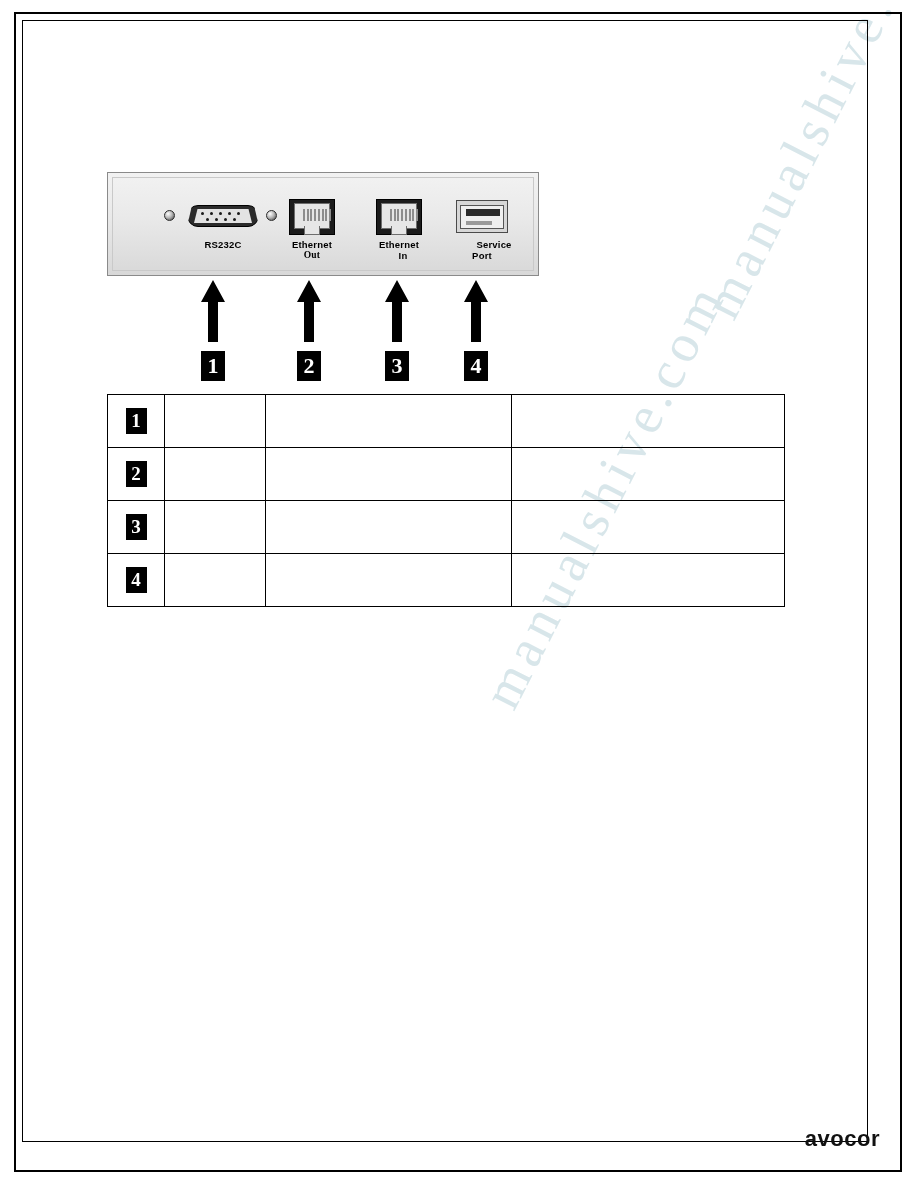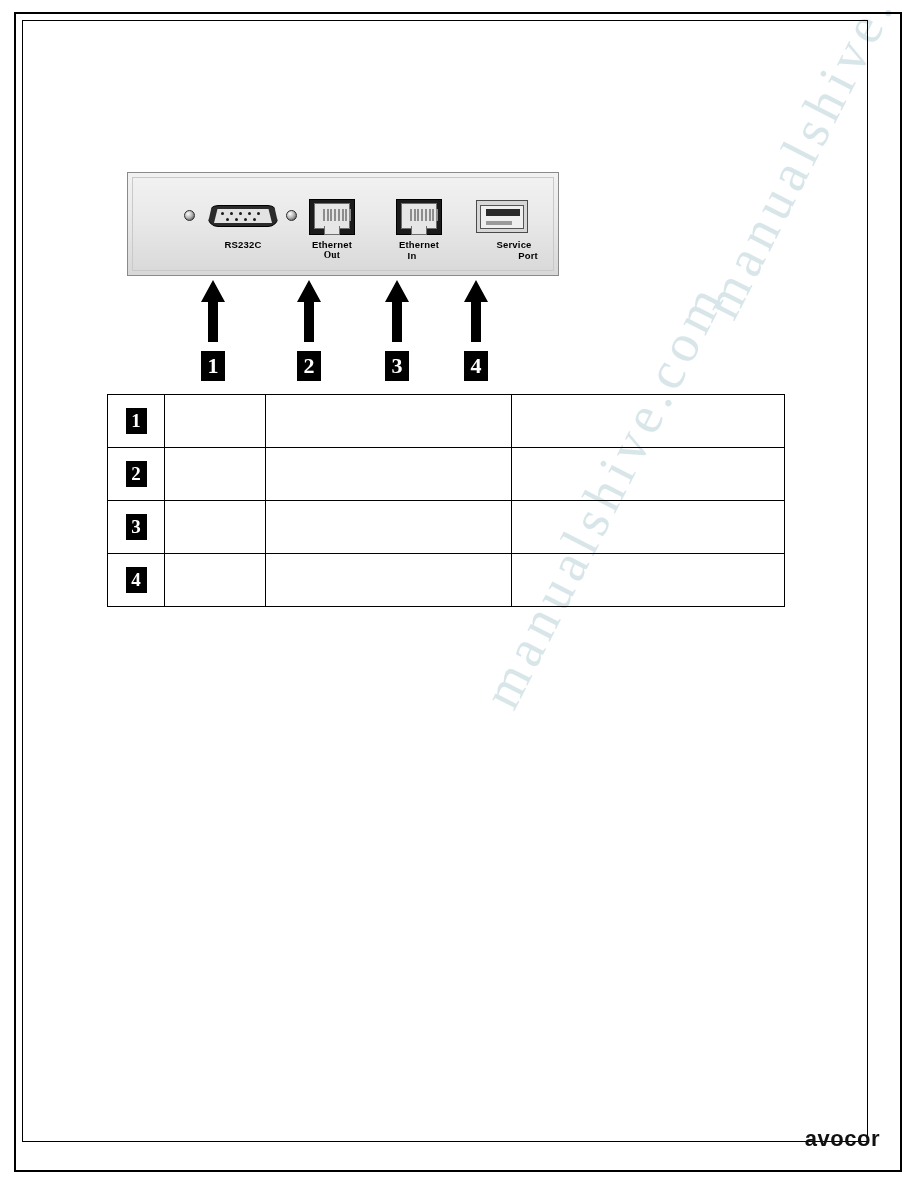--- a/index.html
+++ b/index.html
@@ -60,21 +60,20 @@
   
   .panel {
     position: absolute;
     left: 107px;
     top: 172px;
     width: 432px;
     height: 104px;
     background: linear-gradient(180deg, #f2f2f2 0%, #e9e9e9 45%, #d8d8d8 100%);
     border: 1px solid #8a8a8a;
     box-sizing: border-box;
-    margin-left: 20px;
   }
   .panel-inner-line {
     position: absolute;
     left: 4px; top: 4px; right: 4px; bottom: 4px;
     border: 1px solid #c9c9c9;
     pointer-events: none;
   }
 
   
   .screw {
@@ -325,30 +324,30 @@
           <i></i>
           <i></i>
           <i></i>
           <i></i>
           <i></i>
         </div>
     </div>
     <div class="rj45-notch"></div>
   </div>
   <div class="port-label" style="left:255px; top:66px; width:72px;">Ethernet</div>
-  <div class="port-label" style="left:248px; top:77px; width:72px;">In</div>
+  <div class="port-label" style="left:259px; top:77px; width:72px;">In</div>
 
   <div class="usb">
     <div class="usb-inner">
       <div class="usb-bar"></div>
       <div class="usb-bar2"></div>
     </div>
   </div>
   <div class="port-label" style="left:350px; top:66px; width:72px;">Service</div>
-  <div class="port-label" style="left:338px; top:77px; width:72px;text-align:right;">Port</div>
+  <div class="port-label" style="left:338px; top:77px; width:72px;">Port</div>
 </div>
 
 <div class="arrow" style="left:200px; top:280px; height:62px;">
   <svg width="26" height="62" viewBox="0 0 26 62">
       <polygon points="13,0 25,22 18,22 18,62 8,62 8,22 1,22" fill="#000"></polygon>
     </svg>
 </div>
 <div class="arrow" style="left:296px; top:280px; height:62px;">
   <svg width="26" height="62" viewBox="0 0 26 62">
       <polygon points="13,0 25,22 18,22 18,62 8,62 8,22 1,22" fill="#000"></polygon>

